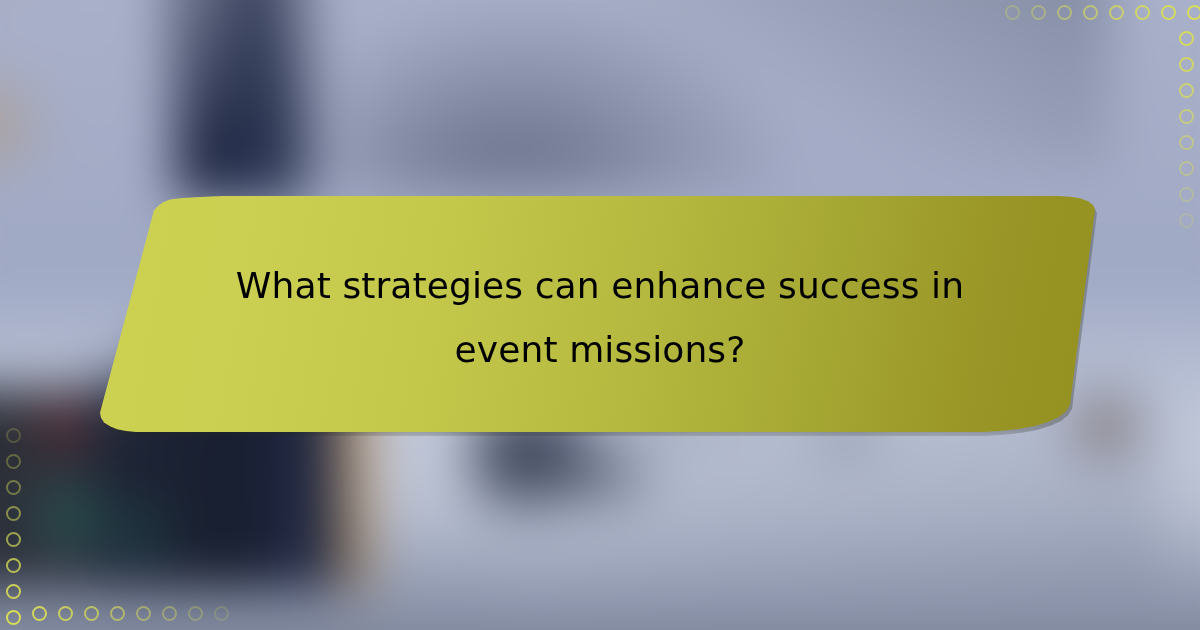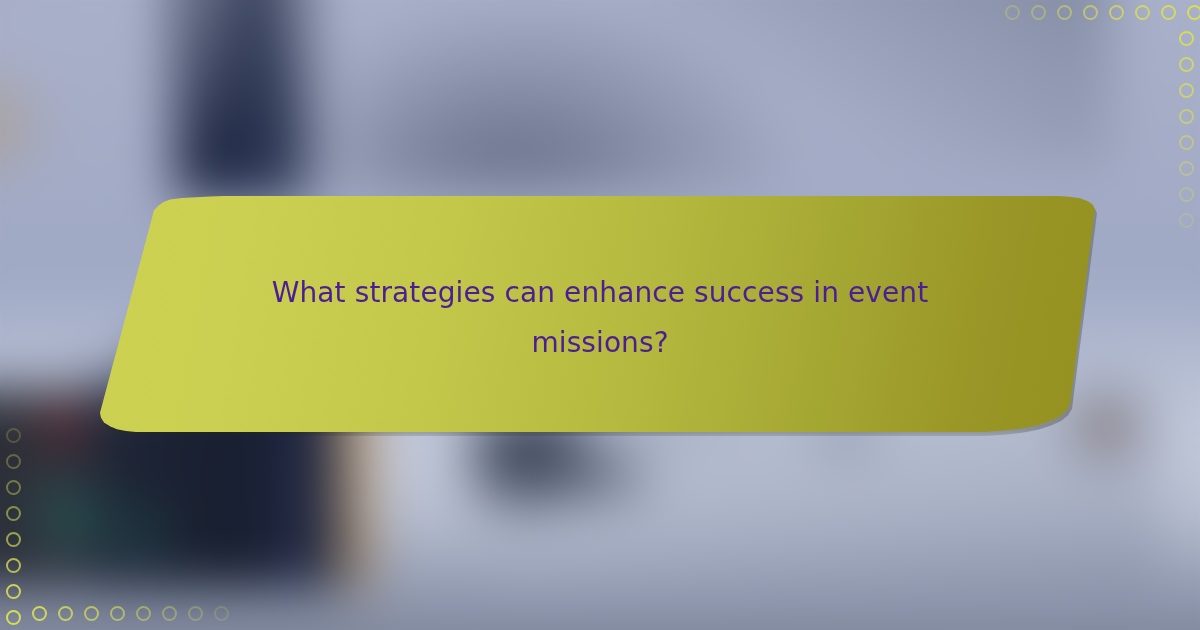--- a/index.html
+++ b/index.html
@@ -209,22 +209,22 @@
   .card-shape.shadow {
     background:rgba(40,44,30,.30);
     transform:translate(2px,4px);
     filter:blur(5px);
   }
   #question-text {
     position:absolute;
     left:13%; top:0; width:74%; height:100%;
     display:flex; align-items:center; justify-content:center;
     text-align:center;
-    color:#4c1d95;
-    font-size:28px;
+    color:#000000;
+    font-size:36px;
     line-height:1.78;
     letter-spacing:.1px;
     font-weight:400;
     font-family:"DejaVu Sans", sans-serif;
     padding-top:8px;
   }
 </style>
 </head>
 <body>
 

